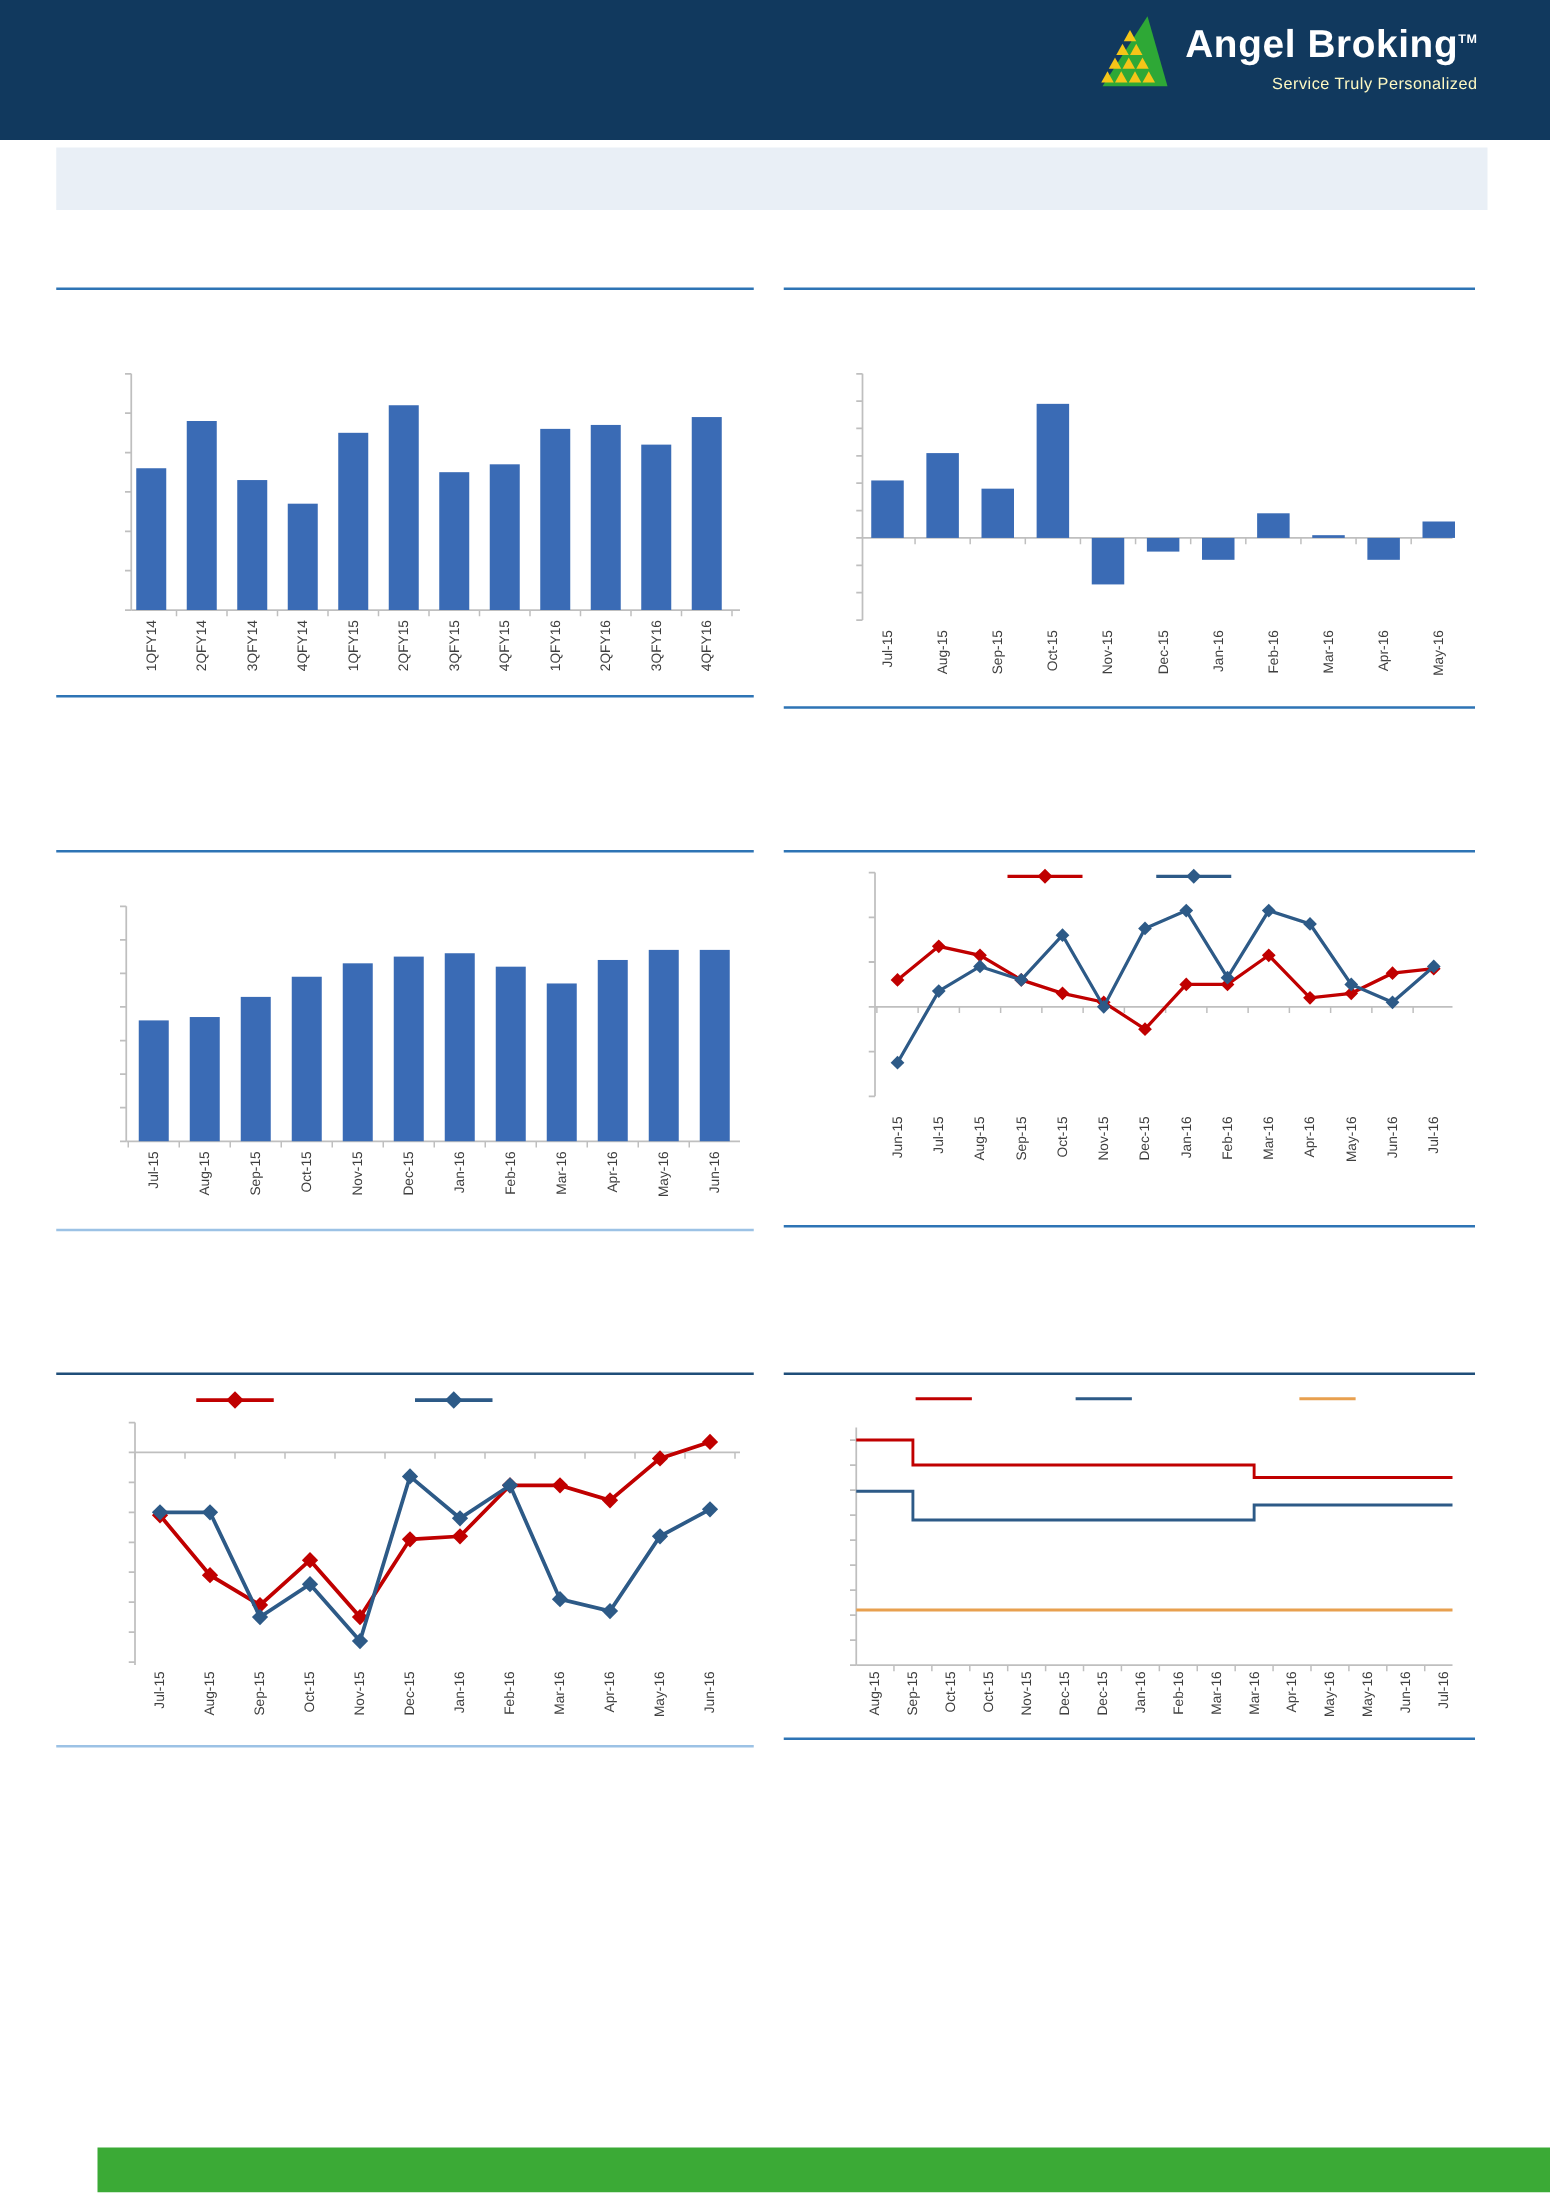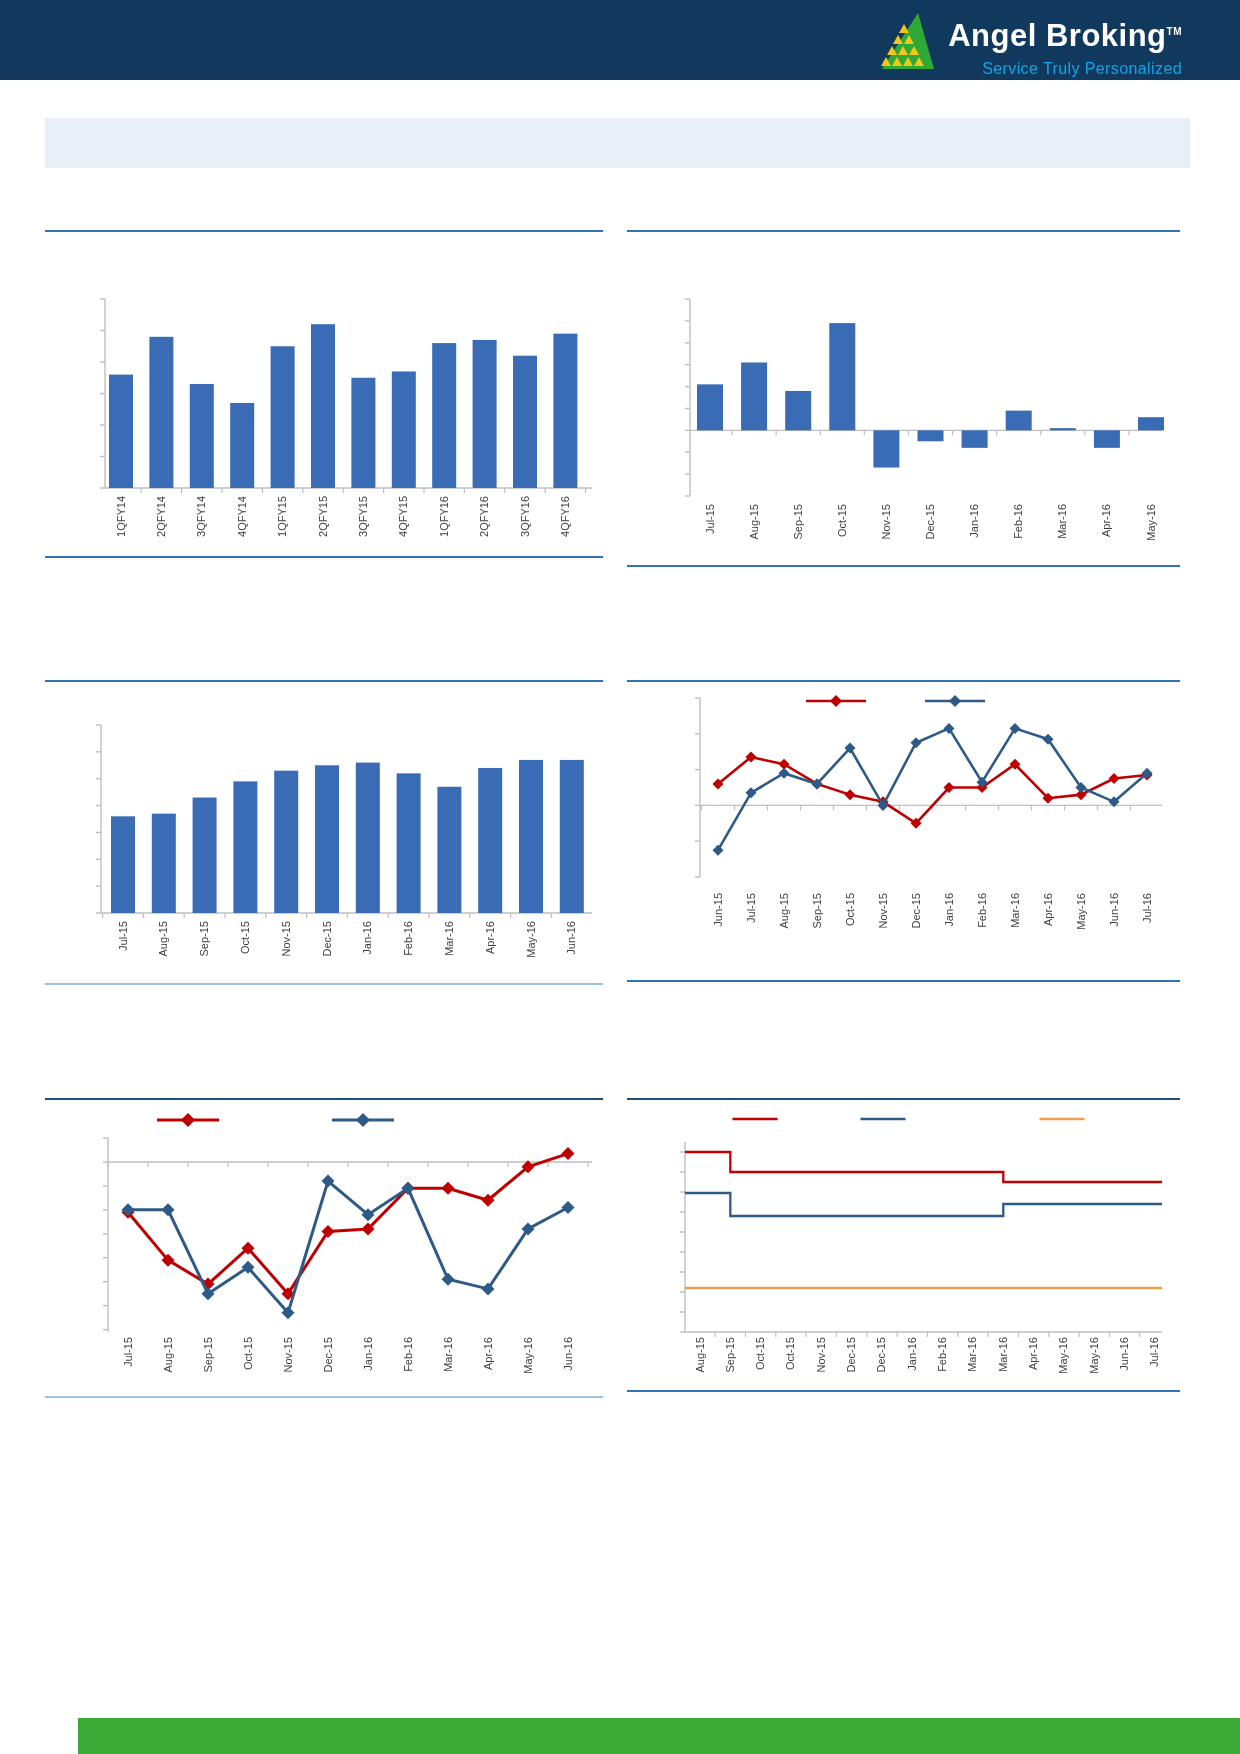--- a/index.html
+++ b/index.html
@@ -1,25 +1,25 @@
 <!DOCTYPE html>
 <html><head>
 <meta charset="utf-8">
 <style>
   html,body{margin:0;padding:0;background:#ffffff;}
   body{width:1240px;height:1754px;position:relative;font-family:"Liberation Sans",sans-serif;}
   .page{position:absolute;inset:0;width:1240px;height:1754px;overflow:hidden;}
 
-  .header{position:absolute;left:0;top:0;width:1240px;height:80px;background:#11395E;}
+  .header{position:absolute;left:0;top:0;width:1240px;height:112px;background:#11395E;}
   .logo{position:absolute;right:58px;top:6px;height:84px;display:flex;align-items:flex-start;}
   .logo-mark{position:relative;width:72px;height:58px;margin-top:6px;}
   .logo-text{margin-left:8px;text-align:right;}
   .brand{color:#ffffff;font-size:31px;font-weight:bold;letter-spacing:0.5px;line-height:52px;white-space:nowrap;}
   .brand sup{font-size:10px;vertical-align:super;}
-  .tagline{color:#0ea5e9;font-size:16px;font-weight:300;margin-top:-2px;letter-spacing:0.4px;}
+  .tagline{color:#fef9c3;font-size:13px;font-weight:300;margin-top:-2px;letter-spacing:0.4px;}
 
   .title-box{position:absolute;left:45px;top:118px;width:1145px;height:50px;background:#E9EFF6;}
 
   .sep{position:absolute;height:0;border-top:2px solid #2E74B5;}
   .chart-svg{position:absolute;}
   svg text{font-family:"Liberation Sans",sans-serif;}
 
   .footer{position:absolute;left:78px;top:1718px;width:1162px;height:36px;background:#3BAA36;}
 </style>
 </head>

